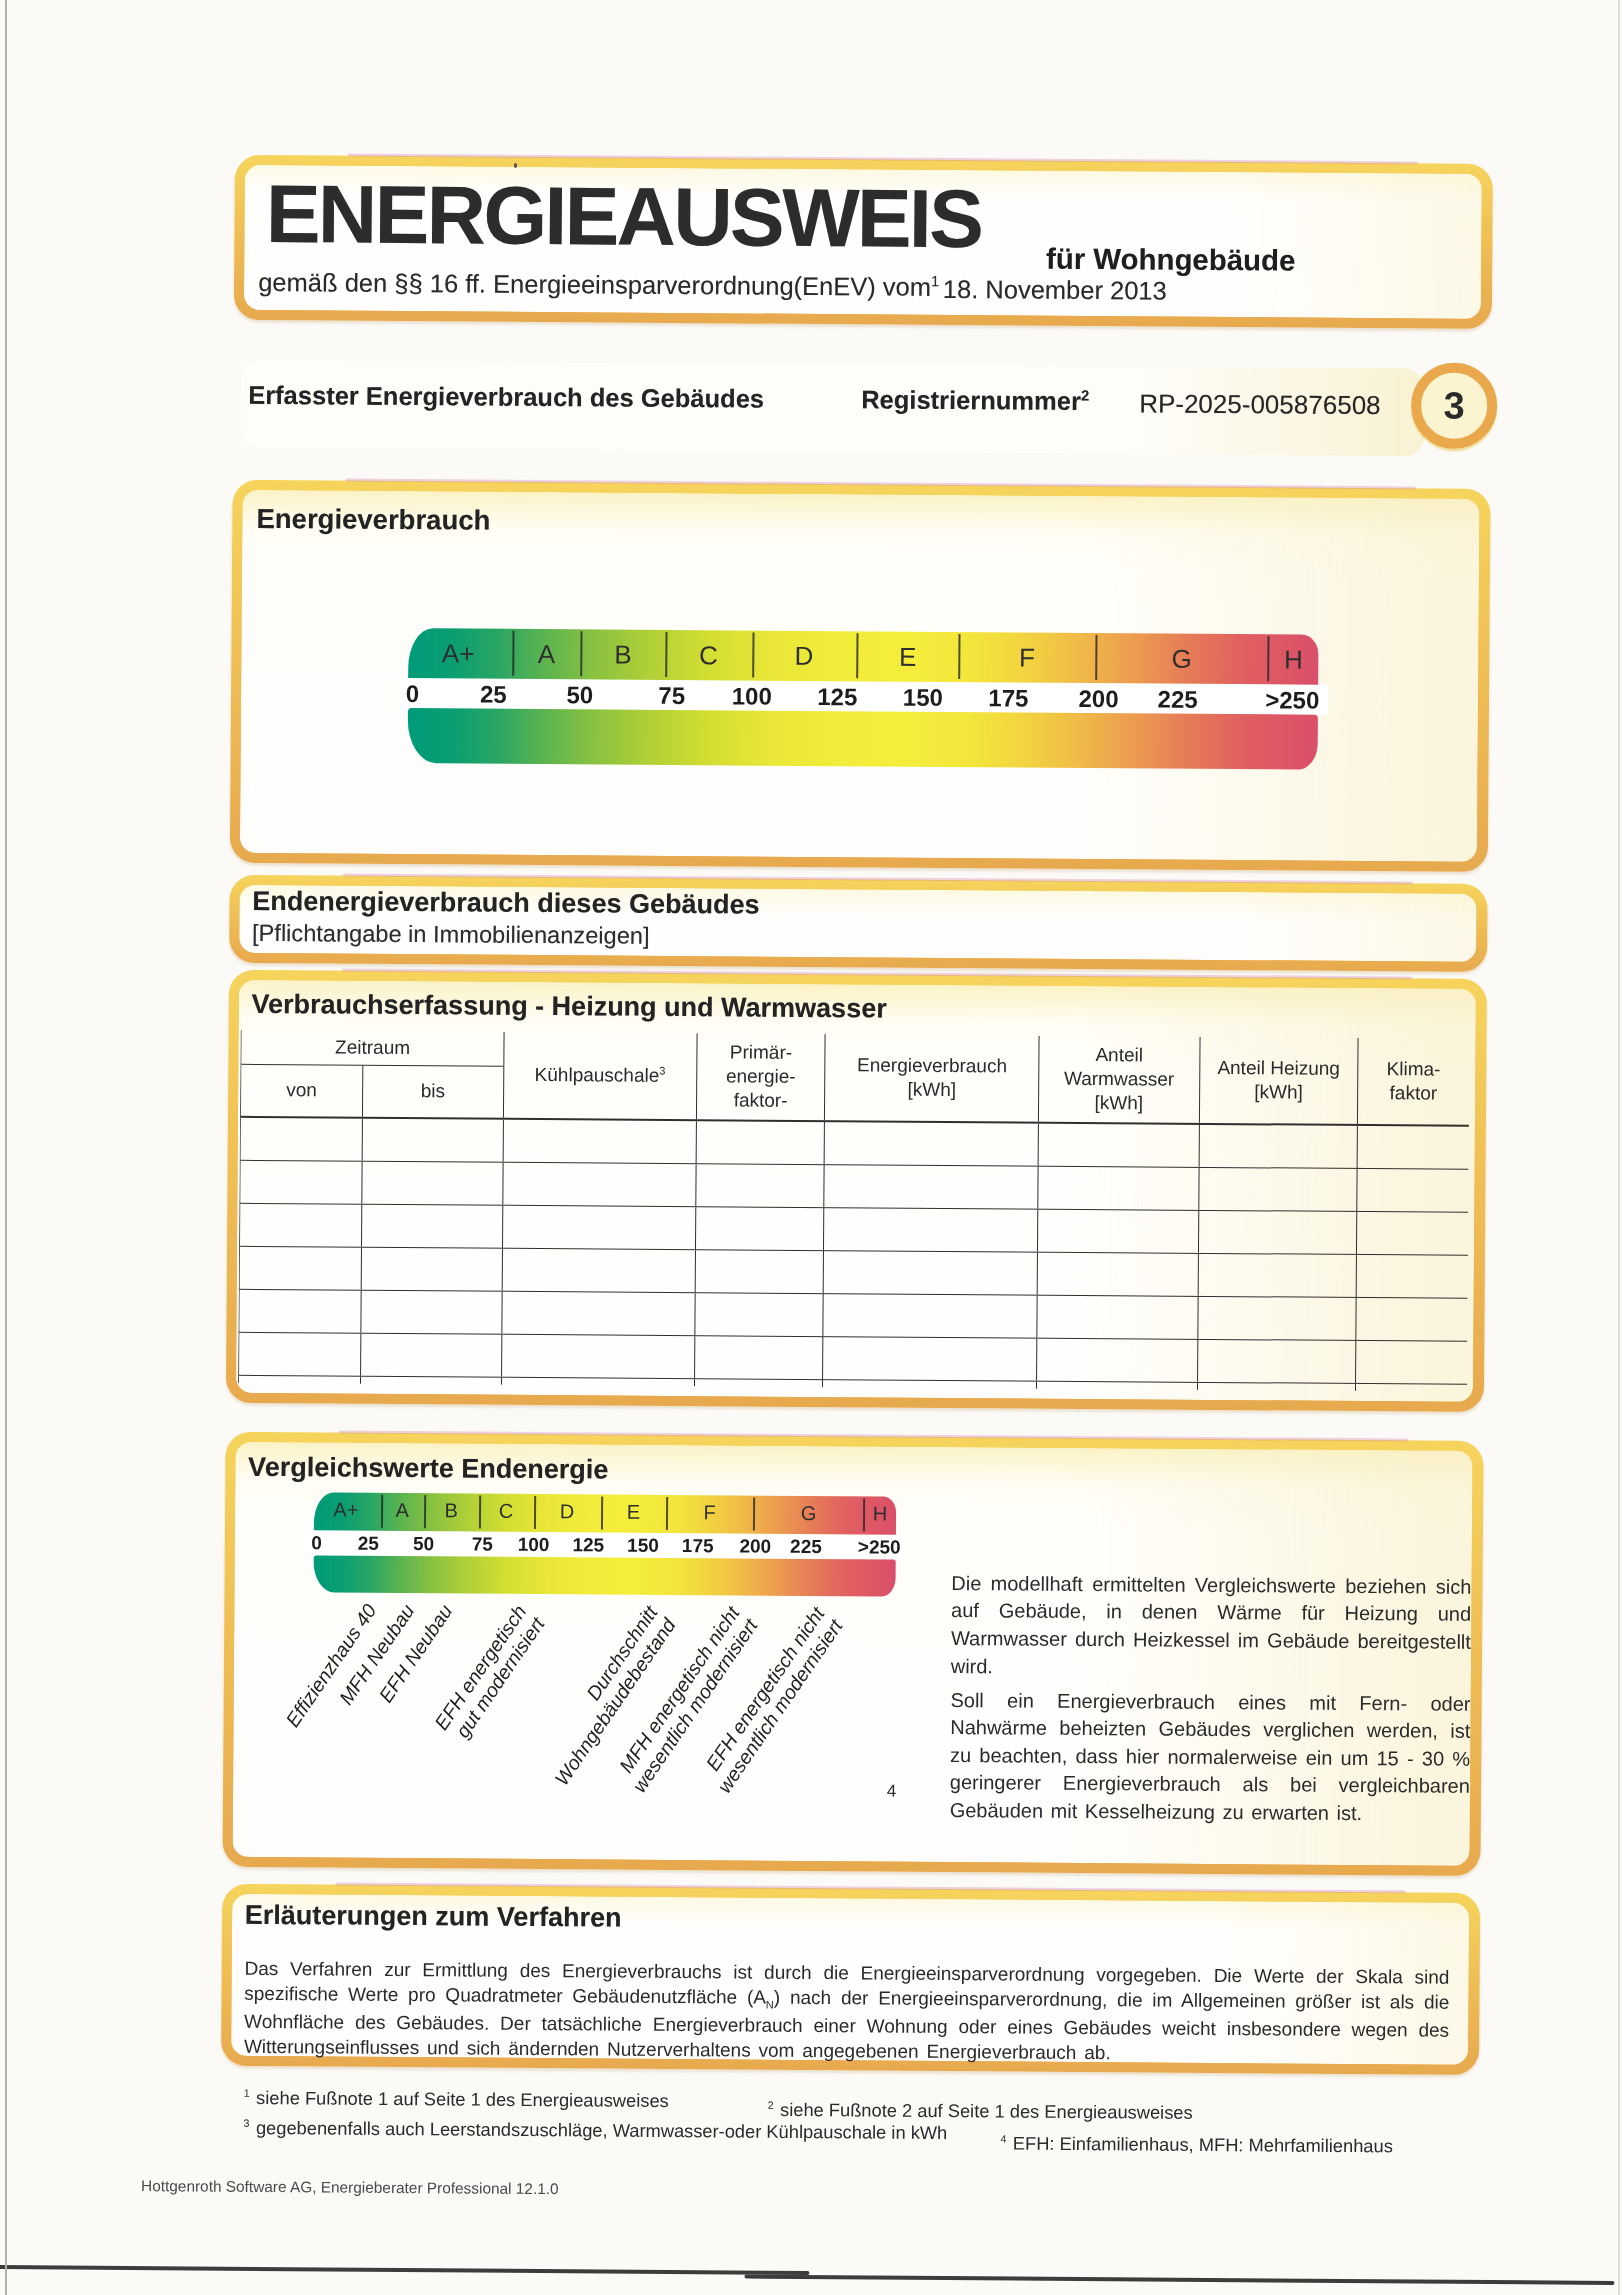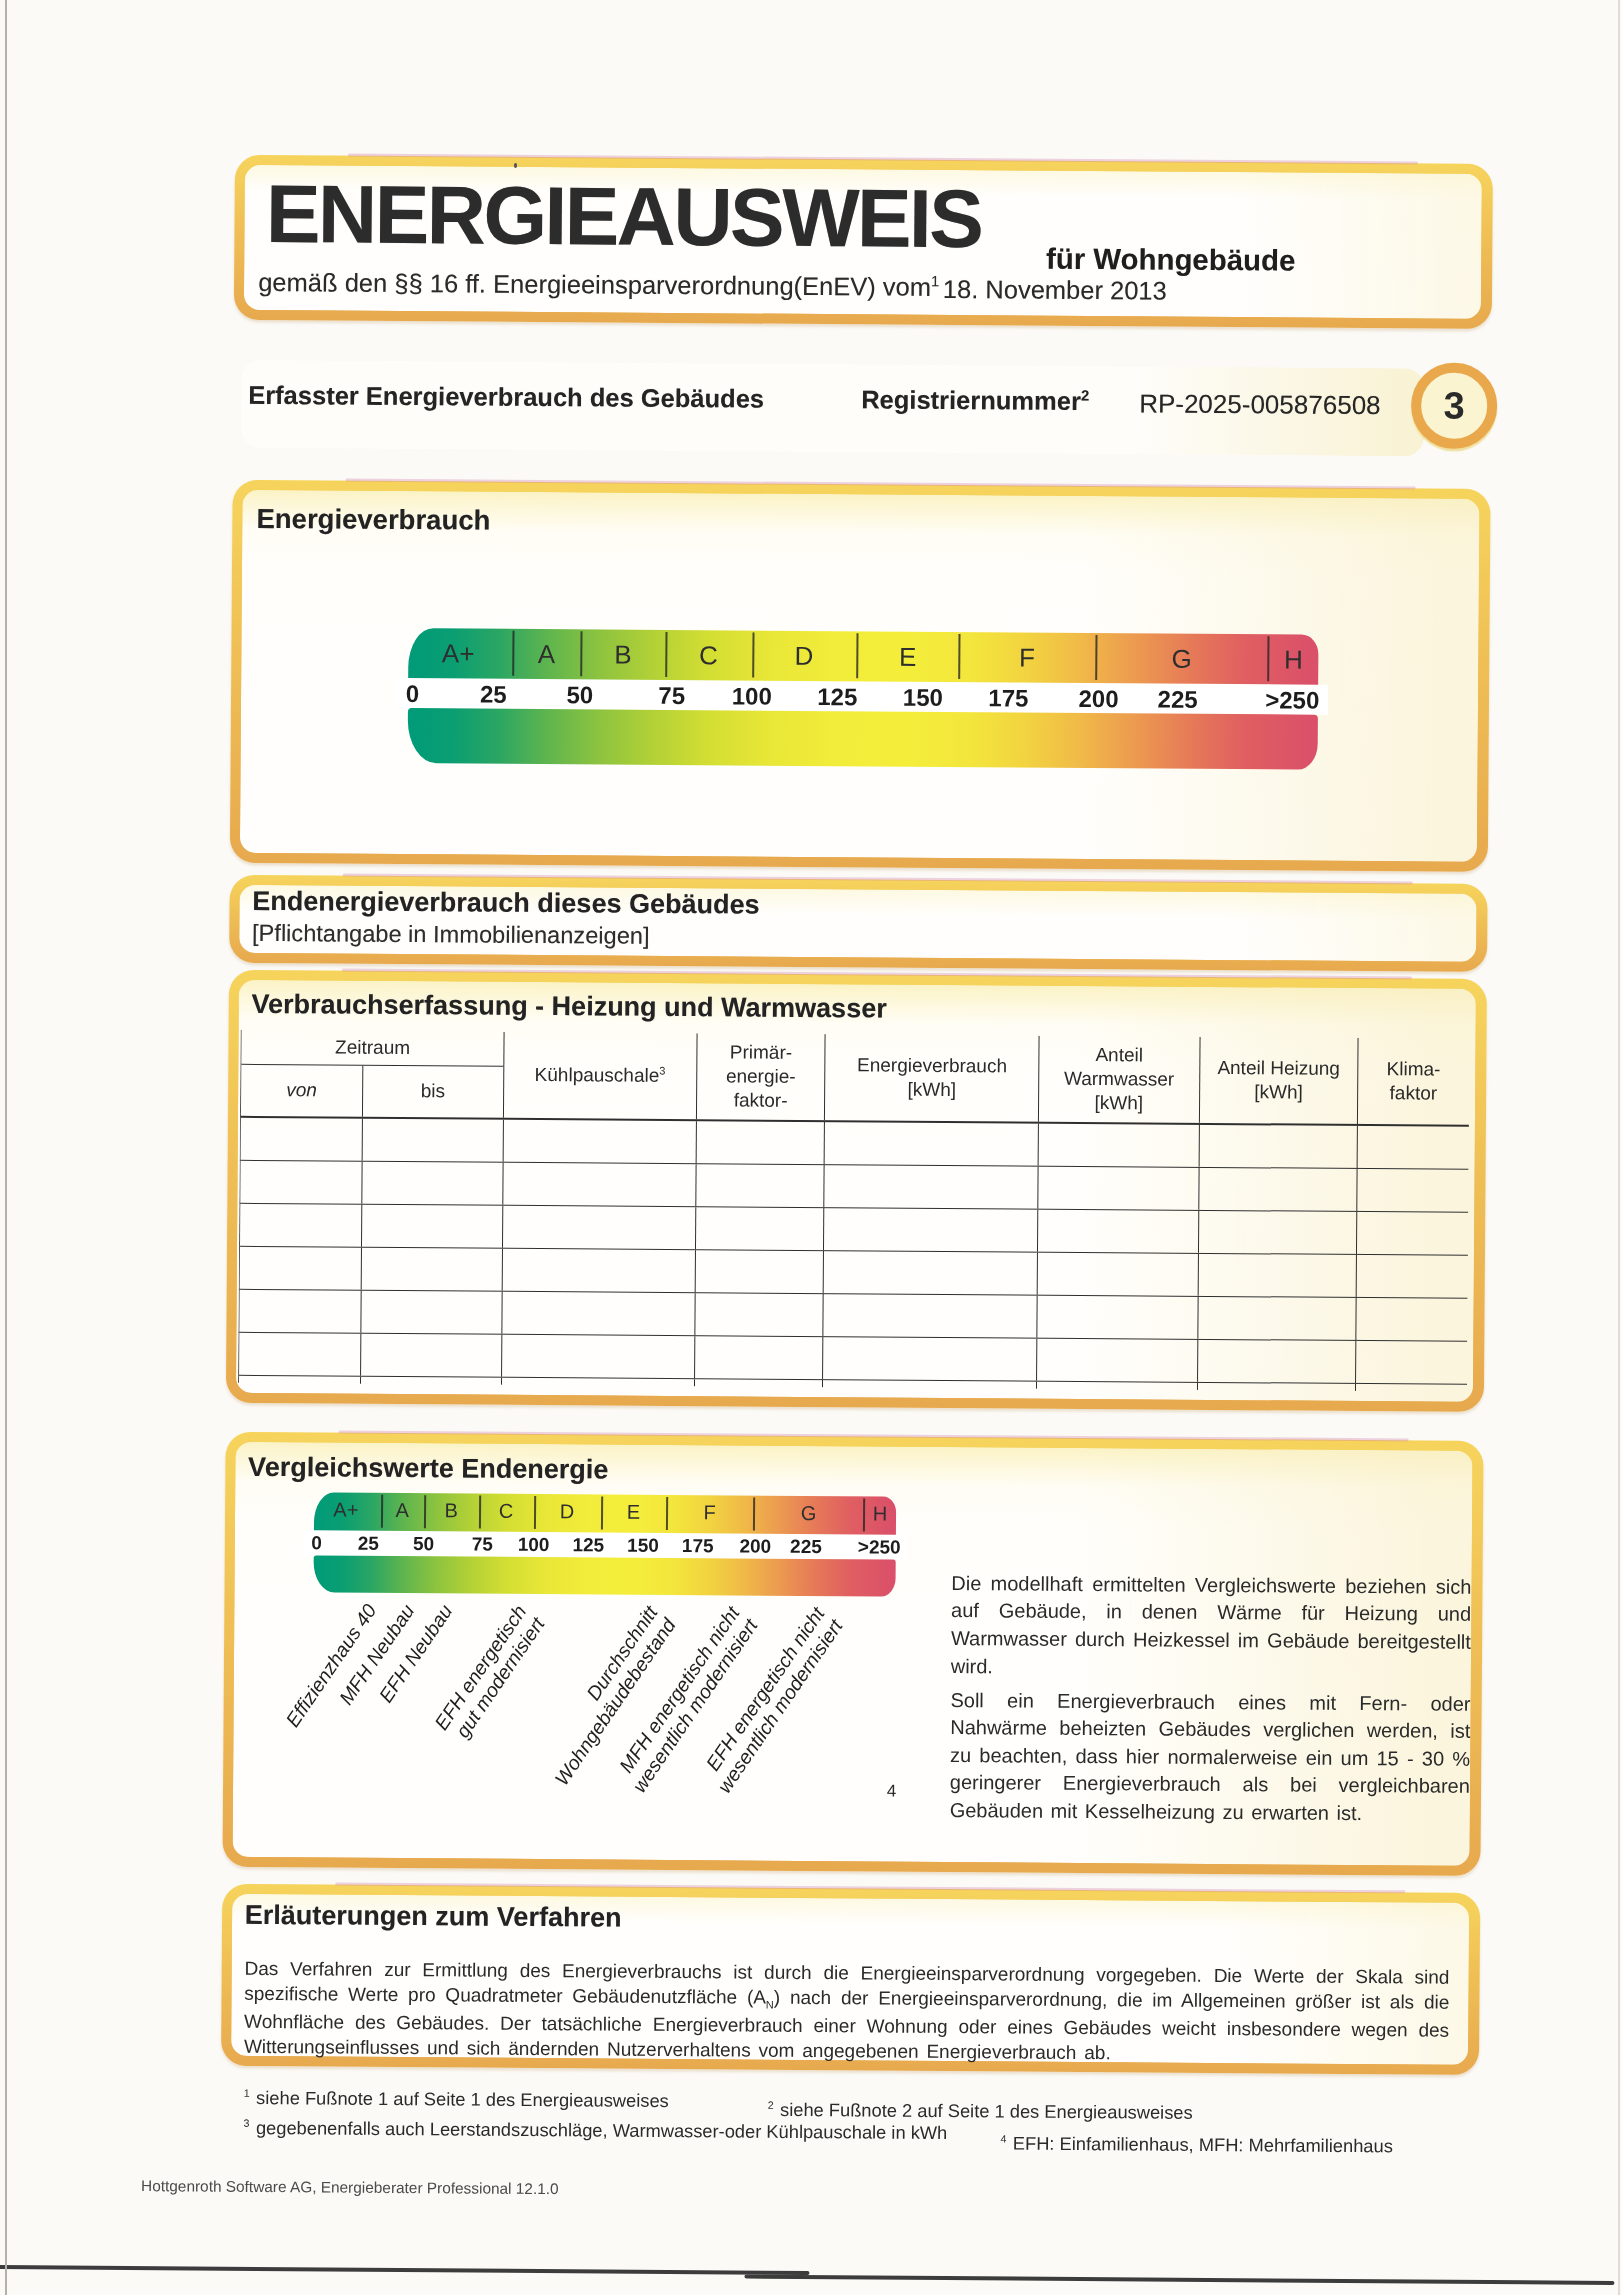--- a/index.html
+++ b/index.html
@@ -79,21 +79,21 @@
   .trow  { height:42px; border-bottom:1.6px solid #2f2f2f; border-left:1.3px solid #55524c; }
   .trow.last { border-bottom:none; height:30px; }
   .hc, .tc { border-right:1.6px solid #2f2f2f; }
   .hc { display:flex; align-items:center; justify-content:center; text-align:center;
         white-space:pre-line; line-height:1.25; }
   .hc:last-child, .tc:last-child { border-right:none; }
   .zcell { grid-column:1 / 3; display:flex; flex-direction:column; border-right:1.6px solid #2f2f2f; }
   .z-top { height:34px; display:flex; align-items:center; justify-content:center; }
   .z-bot { flex:1; display:grid; grid-template-columns:46.3% 53.7%; border-top:1.6px solid #2f2f2f; }
   .z-bot > div { display:flex; align-items:center; justify-content:center; }
-  .z-bot > div:first-child { border-right:1.6px solid #2f2f2f;font-style:italic; }
+  .z-bot > div:first-child { border-right:1.6px solid #2f2f2f; }
 
   
   .rlab { position:absolute; width:281px; text-align:right; font-style:italic;
     font-size:19.6px; line-height:1.13; color:#1f1f1f; white-space:pre-line;
     transform:rotate(-56deg); transform-origin:100% 0; }
   .cmp-text { position:absolute; text-align:justify; font-size:20px; line-height:1.38;
     color:#2a2a2a; word-spacing:2px; }
   .cmp-text p { margin:0 0 6.5px 0; }
   .fn-mark { position:absolute; font-size:17px; color:#2a2a2a; }
 

